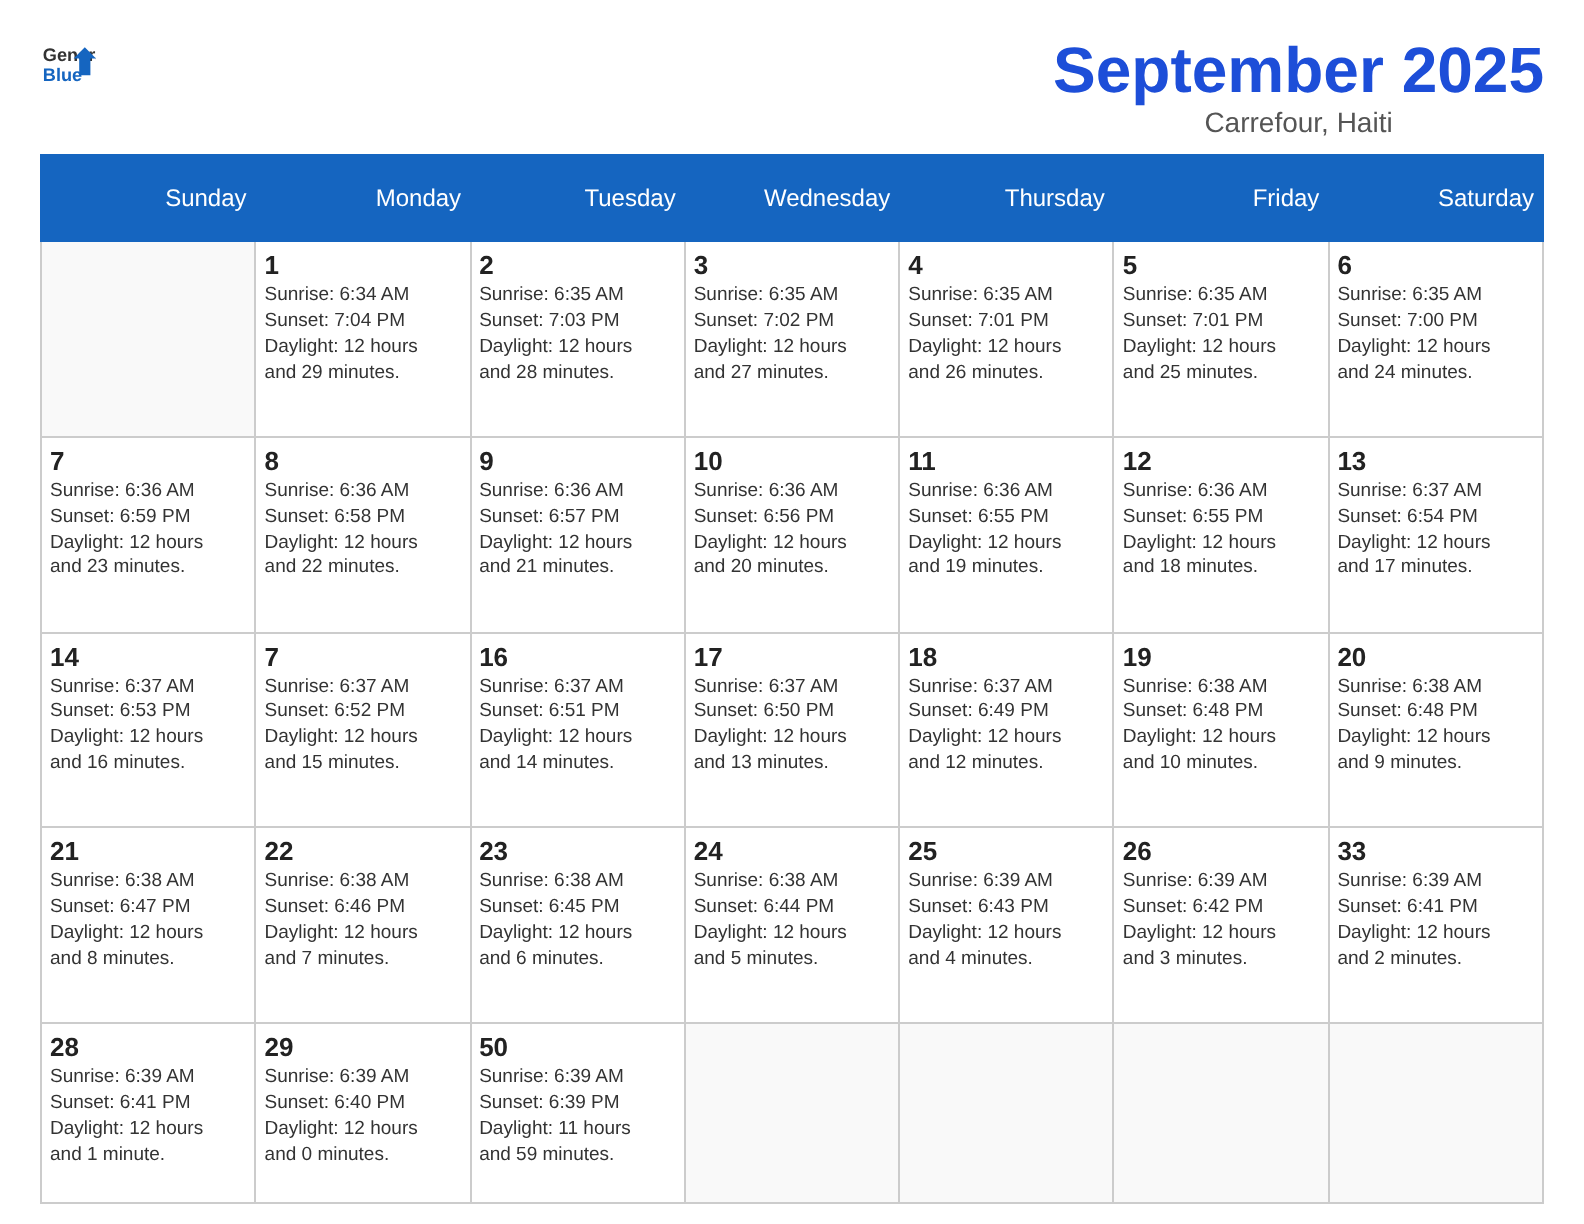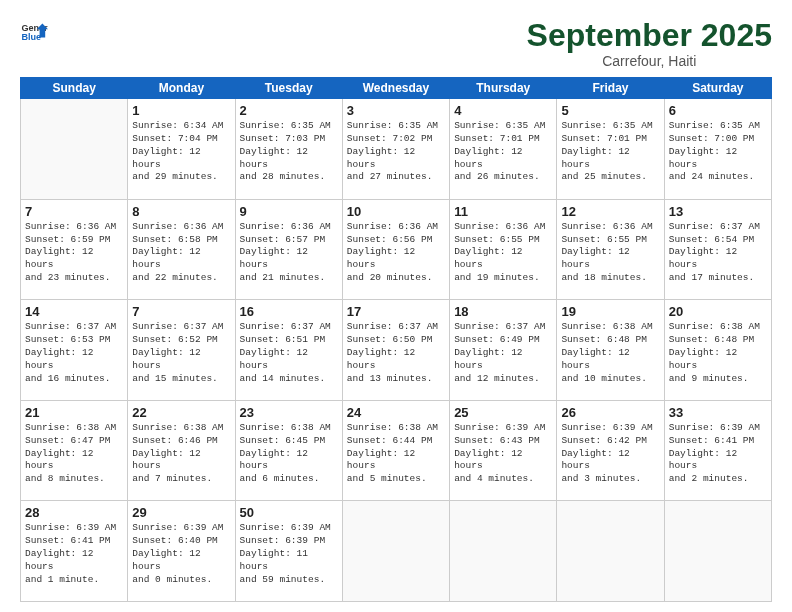--- a/index.html
+++ b/index.html
@@ -31,41 +31,41 @@
     .logo-icon {
       width: 28px;
       height: 28px;
     }
     .title-block {
       text-align: right;
     }
     .calendar-title {
       font-size: 32px;
       font-weight: bold;
-      color: #14532d;
+      color: #1d4ed8;
       line-height: 1.1;
     }
     .calendar-subtitle {
       font-size: 14px;
       color: #555;
       text-align: center;
     }
     .calendar-table {
       width: 100%;
       border-collapse: collapse;
       flex: 1;
       table-layout: fixed;
     }
     .calendar-table th {
       background-color: #1565c0;
       color: #fff;
       font-size: 12px;
-      font-weight: bold;
-      padding: 3px 4px;
-      text-align: center;
+      font-weight: normal;
+      padding: 14px 4px;
+      text-align: right;
       border: 1px solid #1565c0;
     }
     .calendar-table td {
       border: 1px solid #ccc;
       vertical-align: top;
       padding: 4px 4px 4px 4px;
       font-size: 10px;
       color: #333;
       background: #fff;
       height: 84px;
@@ -77,21 +77,20 @@
       font-size: 13px;
       font-weight: bold;
       color: #222;
       display: block;
       margin-bottom: 2px;
     }
     .day-info {
       font-size: 9.5px;
       color: #333;
       line-height: 1.35;
-      font-family: Liberation Mono, monospace;
     }
     .last-row td {
       height: 72px;
     }
   </style>
 </head>
 <body>
 
 <div class="page">
   <div class="header">

